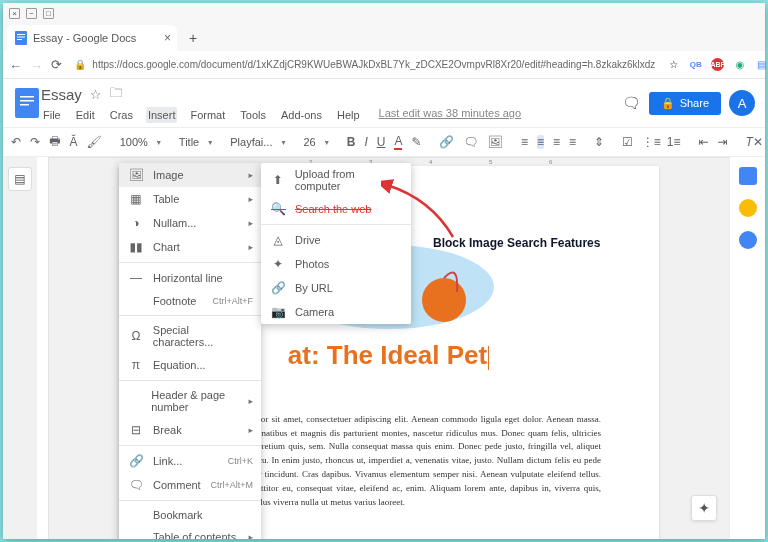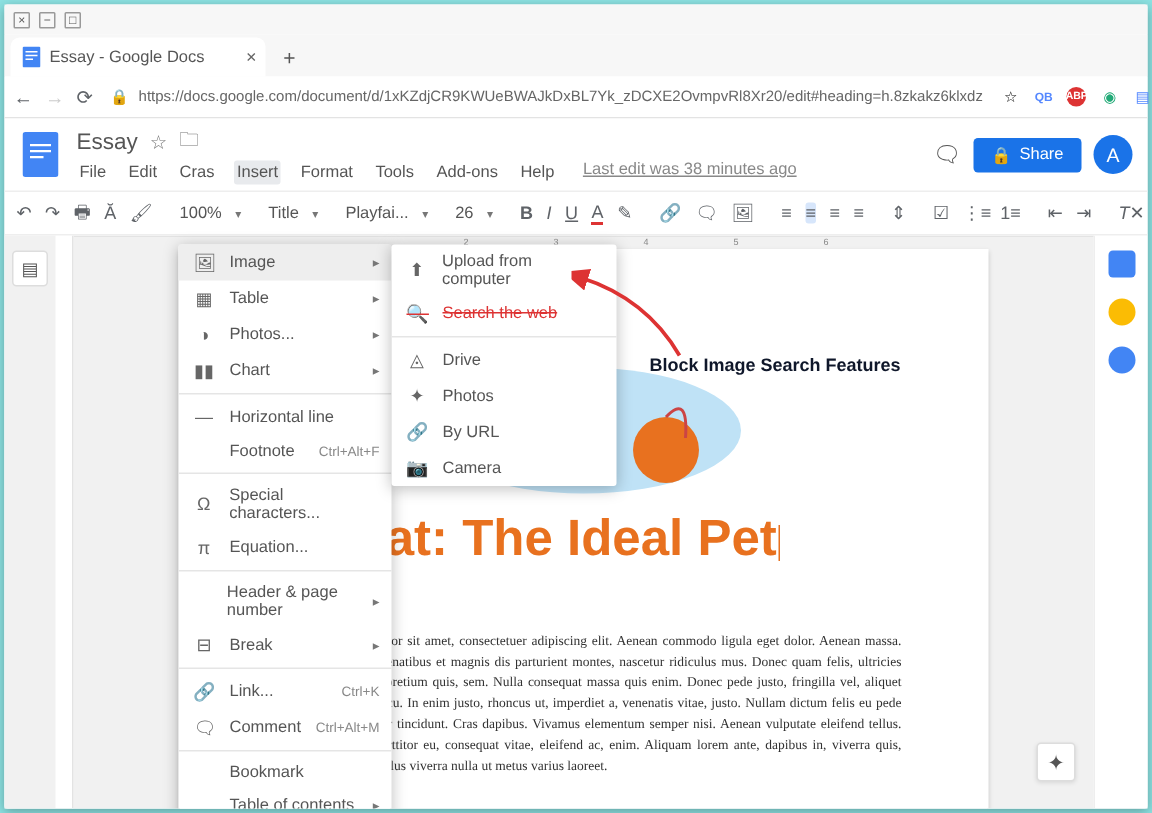--- a/index.html
+++ b/index.html
@@ -11,21 +11,21 @@
 .tab { background:#fff; border-radius:6px 6px 0 0; height:26px; padding:0 28px 0 8px; display:flex; align-items:center; gap:6px; font-size:11px; color:#555; position:relative; min-width:170px; }
 .tab-close { position:absolute; right:6px; font-size:12px; color:#666; }
 .tab-new { width:20px; height:20px; display:flex; align-items:center; justify-content:center; color:#555; font-size:14px; margin-left:6px; margin-bottom:3px; }
 .addr { height:28px; background:#fff; border-bottom:1px solid #e3e3e3; display:flex; align-items:center; gap:8px; padding:0 6px; font-size:11px; }
 .nav-btn { width:18px; color:#5f6368; text-align:center; font-size:13px; }
 .url-bar { flex:1; display:flex; align-items:center; gap:6px; color:#666; font-size:10px; padding:0 4px; }
 .lock { color:#5f6368; font-size:10px; }
 .ext { display:flex; gap:9px; align-items:center; }
 .ext-ic { width:13px; height:13px; display:flex; align-items:center; justify-content:center; font-size:10px; }
 .docs-app { flex:1; display:flex; flex-direction:column; background:#fff; overflow:hidden; position:relative; }
-.docs-header { display:flex; align-items:center; padding:4px 10px 0; gap:10px; }
+.docs-header { display:flex; align-items:center; padding:4px 10px 0; }
 .docs-logo { width:28px; height:36px; display:flex; align-items:center; justify-content:center; }
 .logo-svg { width:24px; height:30px; }
 .title-area { flex:1; }
 .doc-title-row { display:flex; align-items:center; gap:8px; font-size:15px; color:#555; }
 .title-ic { color:#777; font-size:13px; }
 .menu-row { display:flex; gap:11px; font-size:11px; color:#555; margin-top:2px; }
 .menu-item { padding:2px 2px; cursor:pointer; }
 .menu-item.open { background:#e8eaed; border-radius:2px; }
 .edit-time { color:#888; text-decoration:underline; margin-left:6px; }
 .hdr-right { display:flex; align-items:center; gap:8px; }
@@ -37,21 +37,21 @@
 .tb-sep { width:1px; height:16px; background:#ddd; }
 .canvas-area { flex:1; background:#f1f1f1; display:flex; overflow:hidden; position:relative; }
 .left-rail { width:34px; background:#f1f1f1; display:flex; flex-direction:column; align-items:center; padding-top:10px; }
 .outline-ic { width:24px; height:24px; background:#fff; border:1px solid #ddd; border-radius:3px; display:flex; align-items:center; justify-content:center; font-size:12px; color:#555; }
 .ruler-v { width:12px; background:#fff; border-right:1px solid #e3e3e3; }
 .doc-col { flex:1; display:flex; flex-direction:column; }
 .ruler-h { height:12px; background:#fff; border-bottom:1px solid #e3e3e3; position:relative; font-size:6px; color:#888; }
 .ruler-mark { position:absolute; top:2px; }
 .page { background:#fff; margin:8px auto 0; width:540px; min-height:480px; box-shadow:0 1px 3px rgba(0,0,0,0.15); padding:26px 58px; position:relative; }
 .illus { display:flex; justify-content:center; margin-bottom:8px; }
-.doc-h1 { font-family:Georgia,serif; font-weight:bold; font-size:34px; color:#e8711f; text-align:center; margin-bottom:8px; }
+.doc-h1 { font-family:Georgia,serif; font-weight:bold; font-size:26px; color:#e8711f; text-align:center; margin-bottom:8px; }
 .doc-sub { color:#4a90d9; font-size:14px; line-height:1.4; margin-bottom:14px; }
 .cursor-bar { display:inline-block; width:1px; height:24px; background:#e8711f; vertical-align:middle; margin:0 1px; }
 .body-txt { font-family:Georgia,serif; font-size:9px; line-height:1.55; color:#333; text-align:justify; text-indent:20px; }
 .right-rail { width:36px; background:#fff; border-left:1px solid #eee; display:flex; flex-direction:column; align-items:center; gap:14px; padding-top:10px; }
 .side-app { width:18px; height:18px; border-radius:3px; }
 .dropdown { position:absolute; background:#fff; box-shadow:0 2px 10px rgba(0,0,0,0.25); border-radius:2px; font-size:11px; color:#555; z-index:100; }
 .dd-insert { top:84px; left:116px; width:142px; }
 .dd-row { display:flex; align-items:center; padding:5px 10px; gap:10px; position:relative; }
 .dd-row.hover { background:#eee; }
 .dd-ic { width:14px; color:#666; font-size:12px; text-align:center; }
@@ -245,21 +245,21 @@
           <span>Image</span>
           <span class="dd-arrow">▸</span>
         </div>
       <div class="dd-row">
           <span class="dd-ic">▦</span>
           <span>Table</span>
           <span class="dd-arrow">▸</span>
         </div>
       <div class="dd-row">
           <span class="dd-ic">◑</span>
-          <span>Photos...</span>
+          <span>Nullam...</span>
           <span class="dd-arrow">▸</span>
         </div>
       <div class="dd-row">
           <span class="dd-ic">▮▮</span>
           <span>Chart</span>
           <span class="dd-arrow">▸</span>
         </div>
       <div class="dd-sep"></div>
       <div class="dd-row">
           <span class="dd-ic">—</span>

